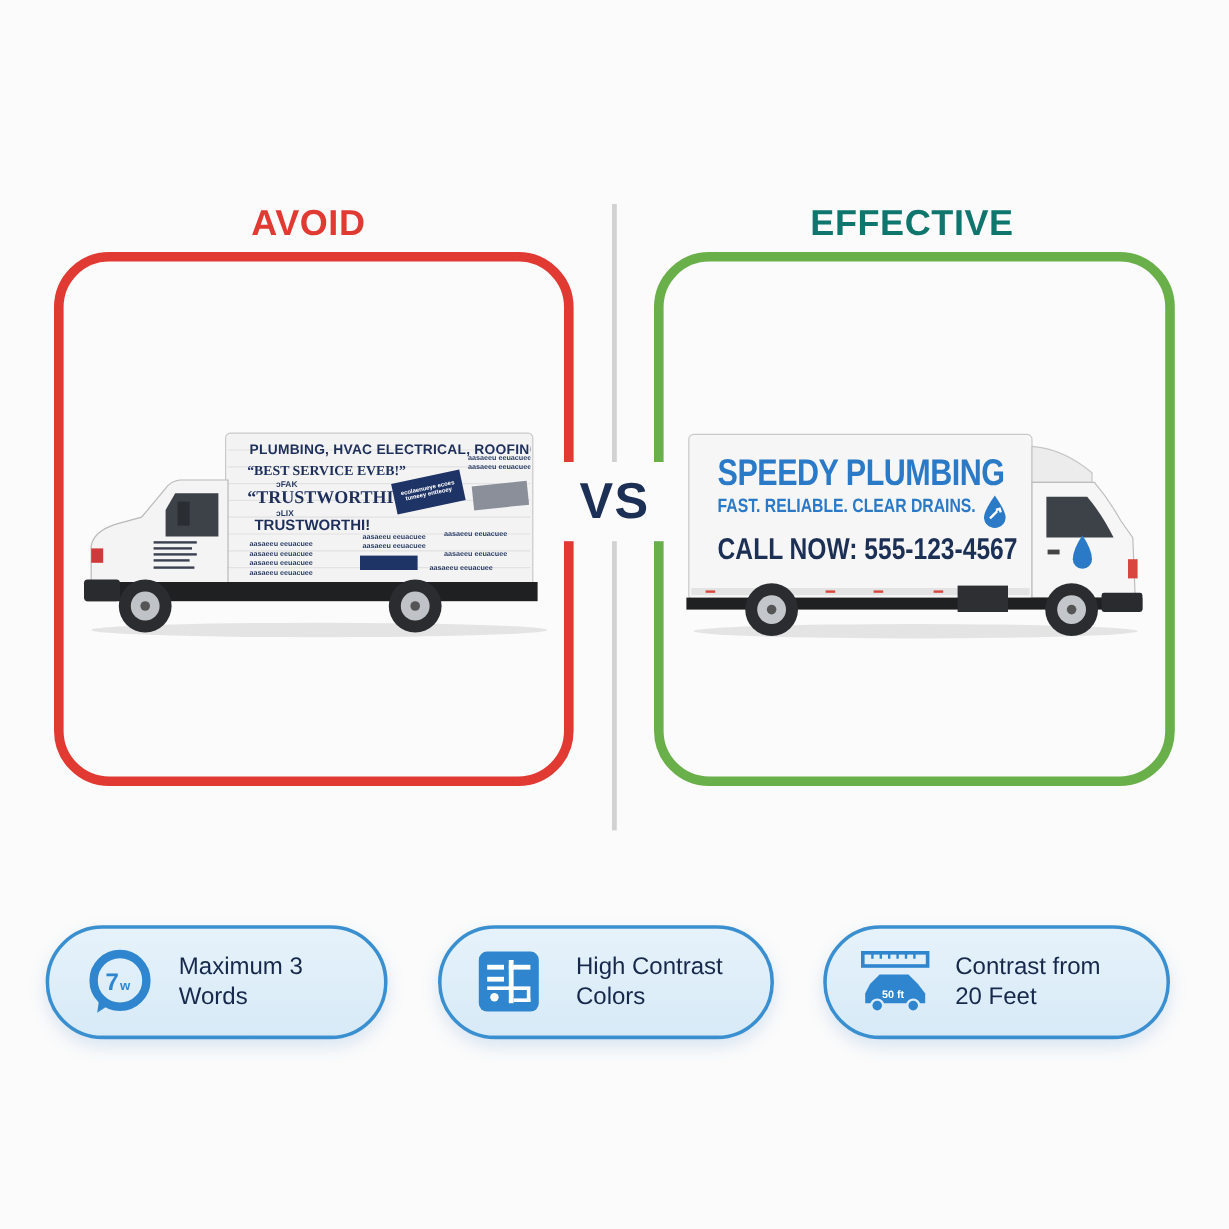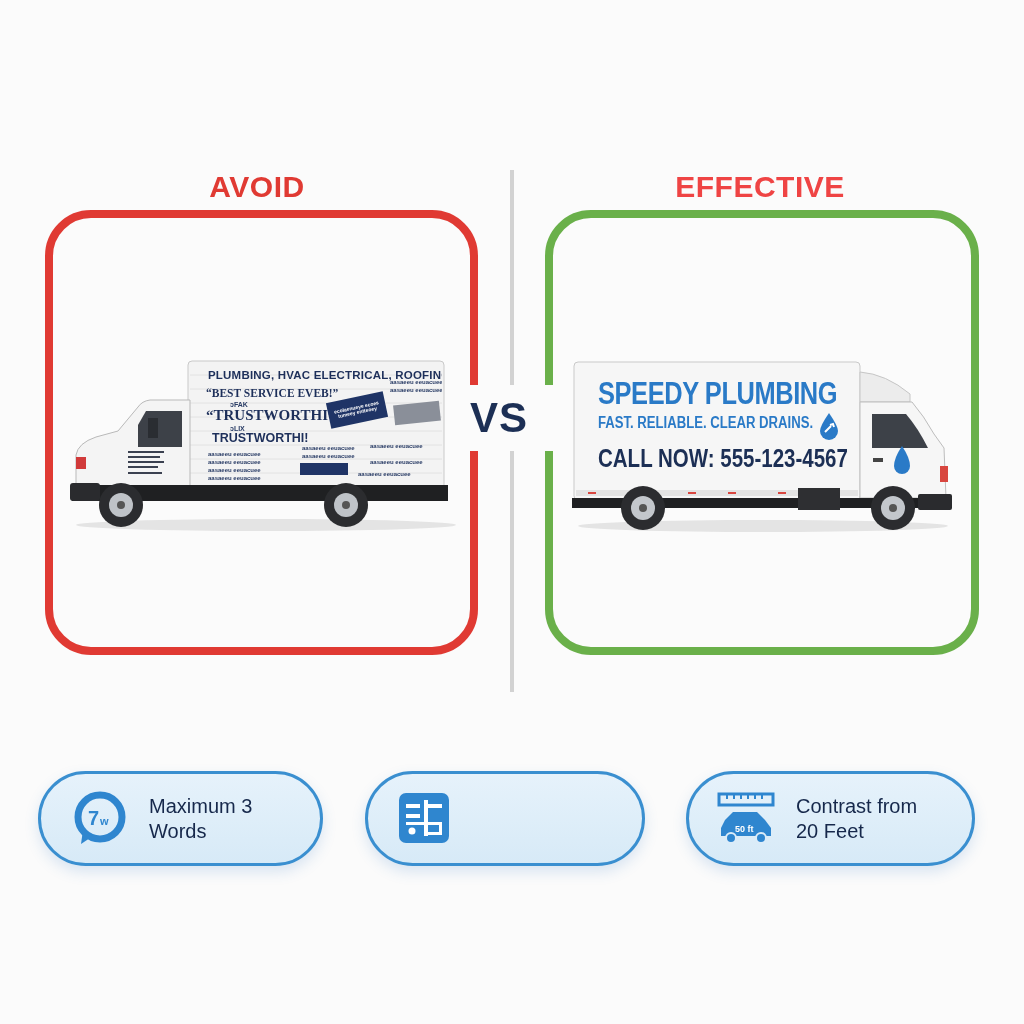--- a/index.html
+++ b/index.html
@@ -6,31 +6,31 @@
   body {
     width:1024px; height:1024px; position:relative; overflow:hidden;
     background:#fbfbfb;
     font-family:"Liberation Sans", sans-serif;
   }
   .title {
     position:absolute; top:170px; font-weight:700; font-size:30px;
     letter-spacing:0.5px; transform:translateX(-50%); white-space:nowrap;text-align:center;
   }
   .title.avoid { left:257px; color:#e03a33; }
-  .title.effective { left:760px; color:#ef4444; }
+  .title.effective { left:760px; color:#0f766e; }
   .divider { position:absolute; left:510px; top:170px; width:4px; height:522px; background:#d2d2d2; }
   .panel {
     position:absolute; top:210px; height:445px; box-sizing:border-box;
     border-width:8px; border-style:solid; border-radius:46px; background:transparent;
   }
   .panel.avoid { left:45px; width:433px; border-color:#e03a33; }
   .panel.effective { left:545px; width:434px; border-color:#6ab04a; }
   .vs-wrap {
     position:absolute; left:470px; top:385px; width:84px; height:66px; background:#fbfbfb;
-    display:flex; align-items:center; 
+    display:flex; align-items:center; justify-content:center;
   }
   .vs { font-size:42px; font-weight:800; color:#1c2f55; letter-spacing:1px; }
 
   .truck { position:absolute; }
   .truck svg { display:block; }
 
   
   .cluttered-box {
     position:absolute; left:190px; top:363px; width:252px; height:124px;
     overflow:hidden; color:#1d2f5a; font-weight:700;
@@ -214,20 +214,24 @@
     <rect x="3" y="3" width="50" height="50" rx="7" fill="#2f86cf"></rect>
     <rect x="10" y="14" width="14" height="4" fill="#fff"></rect>
     <rect x="10" y="24" width="14" height="4" fill="#fff"></rect>
     <rect x="28" y="10" width="4" height="36" fill="#fff"></rect>
     <rect x="28" y="14" width="18" height="4" fill="#fff"></rect>
     <rect x="10" y="32" width="36" height="3" fill="#fff"></rect>
     <circle cx="16" cy="41" r="3.5" fill="#fff"></circle>
     <rect x="32" y="42" width="14" height="3" fill="#fff"></rect>
     <rect x="43" y="35" width="3" height="10" fill="#fff"></rect>
   </svg>
+  <div class="label">
+    <div>High Contrast</div>
+    <div>Colors</div>
+  </div>
 </div>
 
 <div class="pill p3">
   <svg class="icon" viewBox="0 0 58 58">
     <rect x="2" y="4" width="54" height="11" fill="none" stroke="#2f86cf" stroke-width="3"></rect>
     <g stroke="#2f86cf" stroke-width="2">
       <line x1="10" y1="4" x2="10" y2="9"></line>
         <line x1="17" y1="4" x2="17" y2="9"></line>
       <line x1="24" y1="4" x2="24" y2="9"></line>
         <line x1="31" y1="4" x2="31" y2="9"></line>

